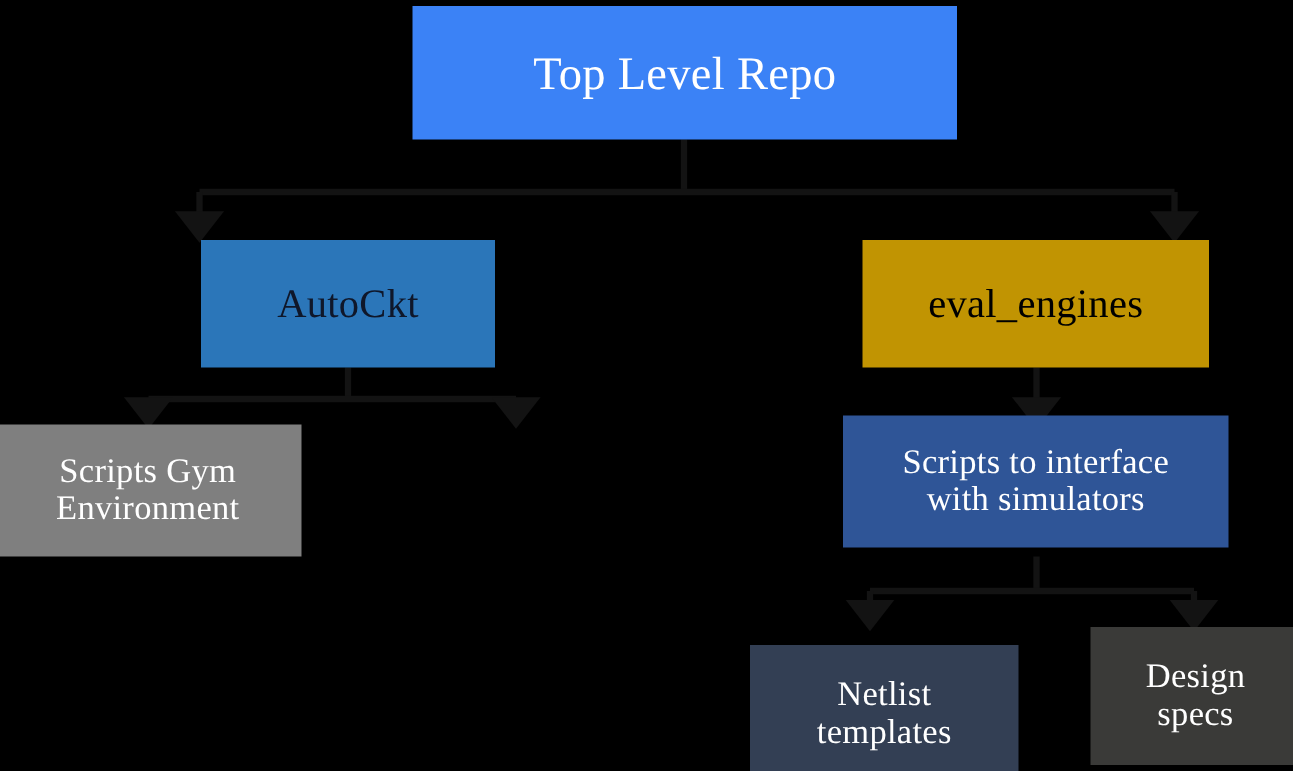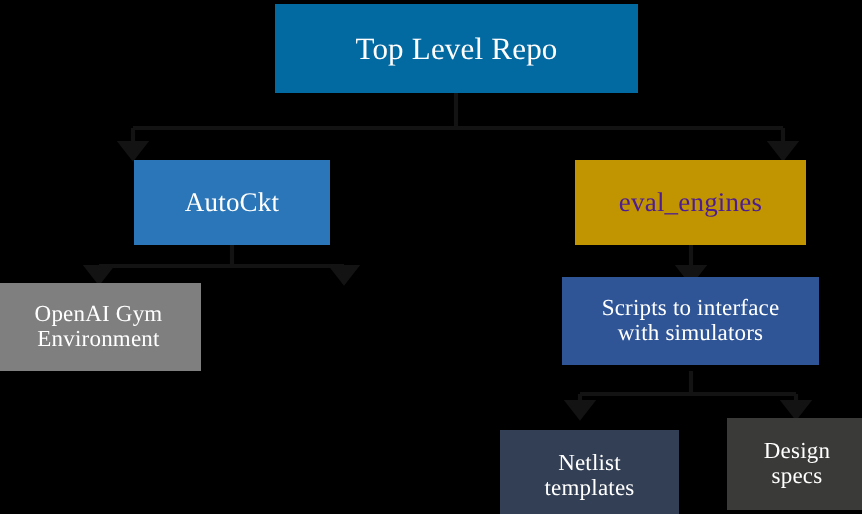--- a/index.html
+++ b/index.html
@@ -86,34 +86,34 @@
 
       <g>
         <path d="M691,371 L691,394"></path>
         <path d="M580,394 L796,394"></path>
         <path d="M580,394 L580,409" marker-end="url(#arrowhead)"></path>
         <path d="M796,394 L796,409" marker-end="url(#arrowhead)"></path>
       </g>
     </g>
   </svg>
 
-  <div class="node" id="node-top" style="background: #0369a1; color: rgb(255, 255, 255);">
+  <div class="node" id="node-top" style="background: #3b82f6; color: rgb(255, 255, 255);">
     <span class="node-label">Top Level Repo</span>
   </div>
 
-  <div class="node" id="node-autockt" style="background: rgb(43, 118, 185); color: #ffffff; text-align: right;">
+  <div class="node" id="node-autockt" style="background: rgb(43, 118, 185); color: #0f172a; text-align: right;">
     <span class="node-label">AutoCkt</span>
   </div>
 
-  <div class="node" id="node-evalengines" style="background: rgb(193, 148, 2); color: #4c1d95;">
+  <div class="node" id="node-evalengines" style="background: rgb(193, 148, 2); color: #000000;">
     <span class="node-label">eval_engines</span>
   </div>
 
   <div class="node" id="node-gym" style="background: rgb(127, 127, 127); color: rgb(255, 255, 255);">
-    <span class="node-label">OpenAI Gym
+    <span class="node-label">Scripts Gym
 Environment</span>
   </div>
 
 
   <div class="node" id="node-scripts" style="background: rgb(47, 85, 151); color: rgb(255, 255, 255);">
     <span class="node-label">Scripts to interface
 with simulators</span>
   </div>
 
   <div class="node" id="node-netlist" style="background: rgb(51, 63, 84); color: rgb(255, 255, 255);">

